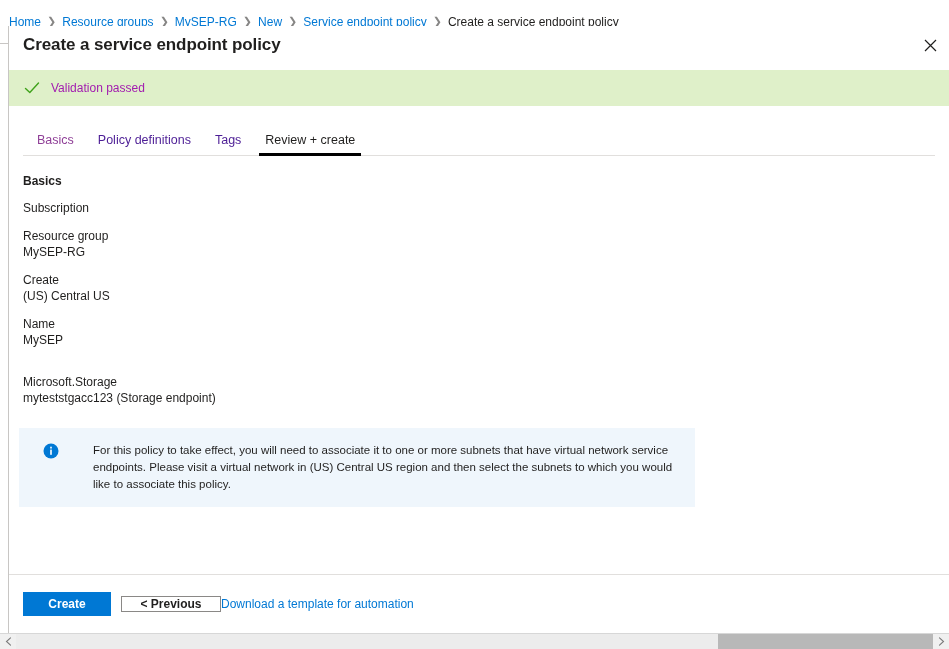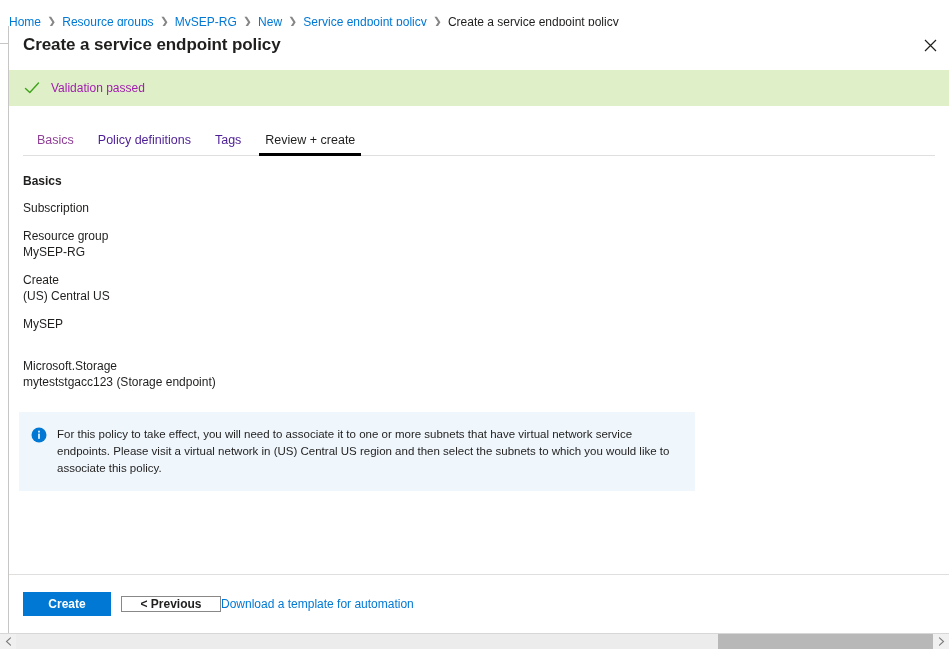--- a/index.html
+++ b/index.html
@@ -167,21 +167,22 @@
   .section-gap { height: 14px; }
 
   
   .info-banner {
     margin: 22px 14px 0 10px;
     width: 676px;
     box-sizing: border-box;
     background: #eff6fc;
     display: flex;
     align-items: flex-start;
-    padding: 14px 14px 14px 12px;
+    padding: 14px 14px 14px 24px;
+    gap: 24px;
   }
   .info-icon {
     width: 16px;
     height: 16px;
     flex: none;
     margin-right: 10px;
     margin-top: 1px;
   }
   .info-text {
     font-size: 11.5px;
@@ -328,20 +329,21 @@
     </div>
     <div class="kv-row">
       <div class="kv-key">Resource group</div>
       <div class="kv-val">MySEP-RG</div>
     </div>
     <div class="kv-row">
       <div class="kv-key">Create</div>
       <div class="kv-val">(US) Central US</div>
     </div>
     <div class="kv-row">
+      <div class="kv-key">Name</div>
       <div class="kv-val">MySEP</div>
     </div>
 
     <div class="section-gap"></div>
 
 
     <div class="kv-row">
       <div class="kv-key">Microsoft.Storage</div>
       <div class="kv-val">myteststgacc123 (Storage endpoint)</div>
     </div>

